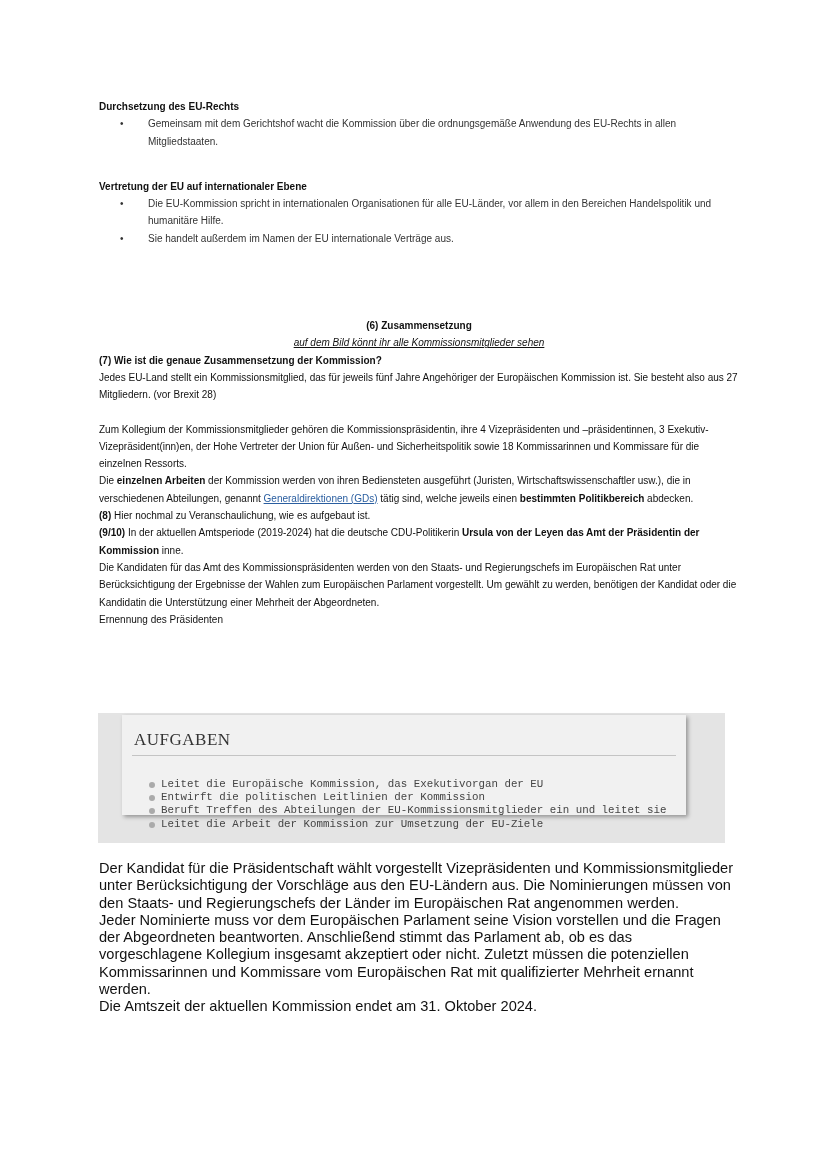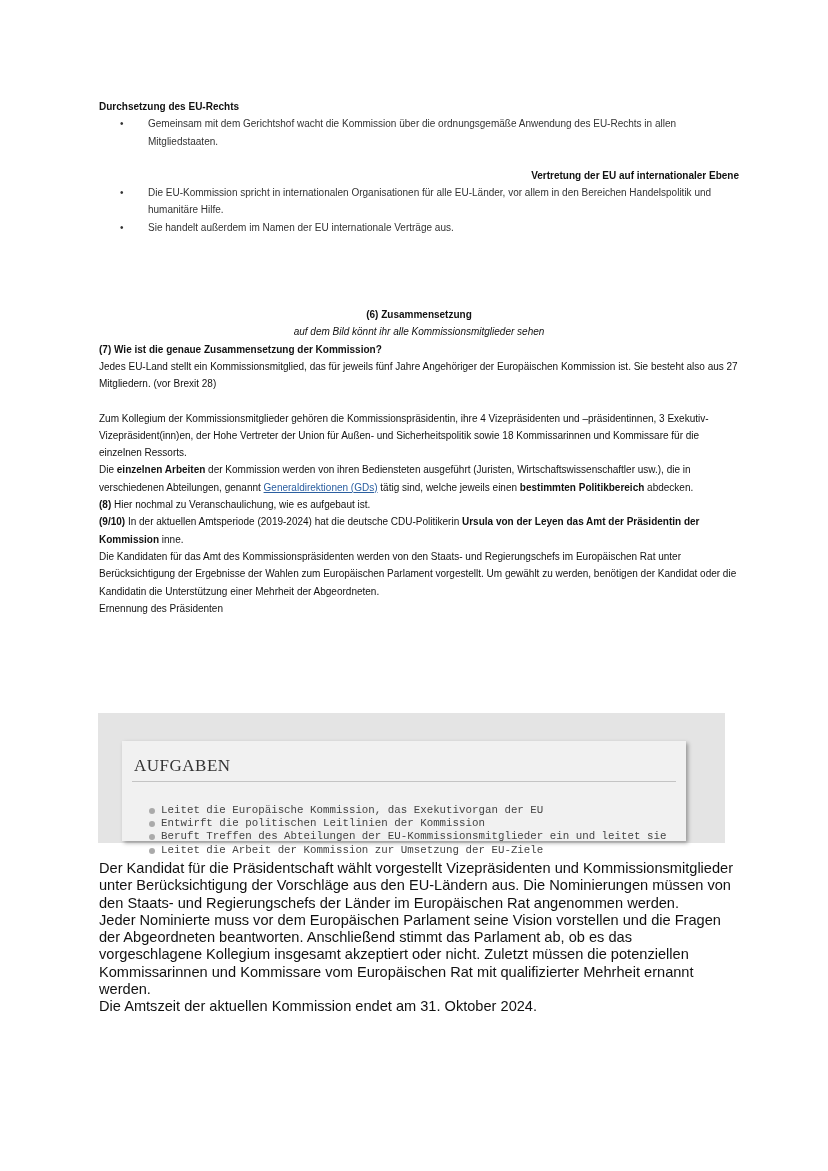--- a/index.html
+++ b/index.html
@@ -5,34 +5,34 @@
   html, body { margin: 0; padding: 0; background: #ffffff; }
   body {
     width: 828px; height: 1171px; position: relative; overflow: hidden;
     font-family: "Liberation Sans", sans-serif; color: #111111;
   }
   .page { position: absolute; left: 99px; top: 98px; width: 640px; font-size: 10px; line-height: 17.3px; }
   .h { font-weight: bold; margin: 0; }
   ul.bullets { margin: 0; padding: 0; list-style: none; color: #333; }
   ul.bullets li { position: relative; padding-left: 49px; }
   ul.bullets li .dot { position: absolute; left: 21px; top: 0; }
-  .sec2 { margin-top: 17px; text-align: right; }
+  .sec2 { margin-top: 28px; }
   .center { text-align: center; }
-  .italic { font-style: italic; }
+  .italic { font-style: italic; text-decoration: underline; }
   p { margin: 0; }
   .gap { height: 17px; }
   a.link { color: #2a5ea0; text-decoration: underline; }
   .b { font-weight: bold; }
 
   .img-box {
     position: absolute; left: 98px; top: 713px; width: 627px; height: 130px;
     background: #e4e4e4;
   }
   .img-card {
-    position: absolute; left: 24px; top: 28px; width: 564px; height: 100px;
+    position: absolute; left: 24px; top: 2px; width: 564px; height: 100px;
     background: #f1f1f1; box-shadow: 2px 2px 4px rgba(0,0,0,0.35);
   }
   .img-title {
     position: absolute; left: 12px; top: 15px;
     font-family: "Liberation Serif", serif; font-size: 17px; letter-spacing: 0.5px; color: #333;
   }
   .img-rule { position: absolute; left: 10px; right: 10px; top: 40px; height: 1px; background: #c4c4c4; }
   .img-list { position: absolute; left: 12px; top: 49px; margin: 14px; padding: 0; list-style: none; font-family: Liberation Mono, monospace; }
   .img-list li { font-size: 10.8px; line-height: 13.2px; color: #444; padding-left: 13px; position: relative; white-space: nowrap; }
   .img-list li .sq { position: absolute; left: 1px; top: 4px; width: 6px; height: 6px; border-radius: 50%; background: #aaa; }

